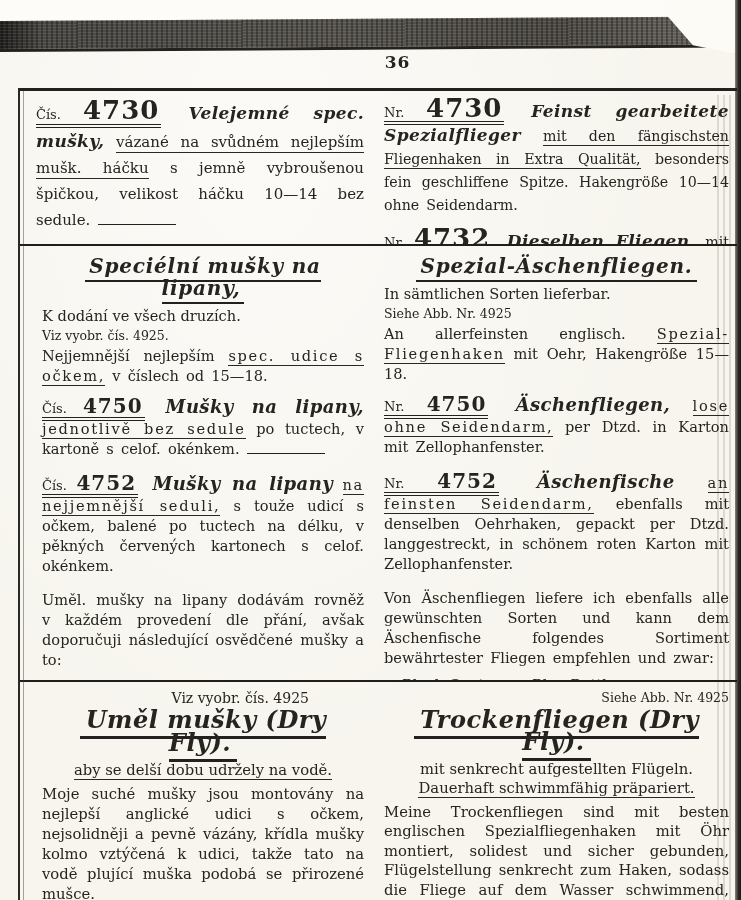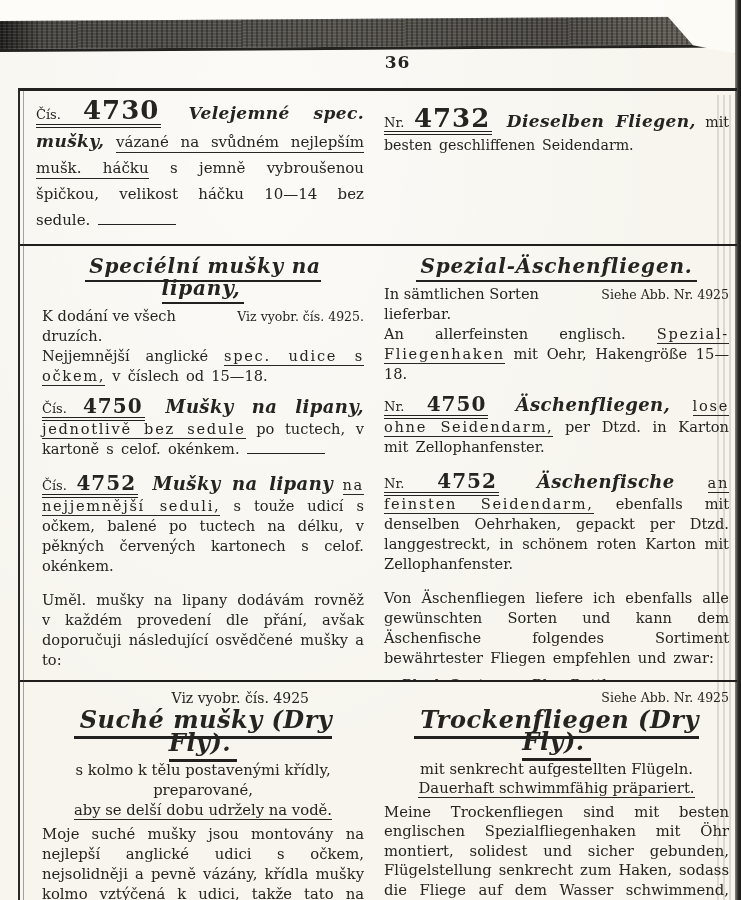--- a/index.html
+++ b/index.html
@@ -52,21 +52,21 @@
   .title{font-weight:bold;font-style:italic;font-size:17px;letter-spacing:.4px;}
   .sec2 .title{font-size:18px;}
   .u{border-bottom:1.5px solid #2a2826;padding-bottom:1px;}
   .sp{letter-spacing:1.7px;}
   .tail{display:inline-block;min-width:78px;border-bottom:1.5px solid #222;height:.55em;}
   .mt1{margin-top:10px;}.mt2{margin-top:14px;}
 
   .disp{display:block;text-align:center;margin:4px 0 6px 0;}
   .disp .dtxt{font-weight:bold;font-style:italic;font-size:20px;letter-spacing:.8px;
     border-bottom:2.5px solid #222120;padding:0 4px 2px 4px;}
-  .refline{display:flex;justify-content:space-between;align-items:baseline;}
+  .refline{display:flex;justify-content:space-between;align-items:baseline;flex-direction:column;}
   .ref{font-size:12.5px;white-space:nowrap;}
   .flylist{display:flex;margin-top:6px;}
   .flylist .fcol{line-height:21px;font-size:14.8px;}
   .ind-r1{margin-left:18px;width:130px;}
 
   .dryhead{display:block;text-align:center;margin:2px 0 4px 0;}
   .dryhead .dtxt{font-weight:bold;font-style:italic;font-size:24px;letter-spacing:.5px;
     border-bottom:3px solid #222120;padding:0 6px 2px 6px;}
   .lead{text-align:center;}
   .refline-right{text-align:right;font-size:12.5px;}
@@ -95,39 +95,45 @@
         <p class="item">
           <span class="numwrap"><span class="lbl">Čís.</span> <span class="num">4730</span></span>
           <span class="title">Velejemné spec. mušky,</span>
           <span class="u">vázané na svůdném nejlepším mušk. háčku</span>
           <span>s jemně vybroušenou špičkou, velikost háčku 10—14 bez sedule.</span>
           <span class="tail"></span>
         </p>
 
       </div>
       <div class="col-r">
+        <p class="item">
+          <span class="numwrap"><span class="lbl">Nr.</span> <span class="num">4730</span></span>
+          <span class="title">Feinst gearbeitete Spezialflieger</span>
+          <span class="u">mit den fängischsten Fliegenhaken in Extra Qualität,</span>
+          <span>besonders fein geschliffene Spitze. Hakengröße 10—14 ohne Seidendarm.</span>
+        </p>
         <p class="item mt1">
           <span class="numwrap"><span class="lbl">Nr.</span> <span class="num">4732</span></span>
           <span class="title">Dieselben Fliegen,</span>
           <span>mit besten geschliffenen Seidendarm.</span>
         </p>
       </div>
     </div>
 
     <div class="hr"></div>
 
     <div class="row sec2">
       <div class="col-l">
         <span class="disp"><span class="dtxt">Speciélní mušky na lipany,</span></span>
         <div class="refline">
           <span>K dodání ve všech druzích.</span>
           <span class="ref">Viz vyobr. čís. 4925.</span>
         </div>
         <p class="item">
-          <span>Nejjemnější anglické</span>
+          <span>Nejjemnější nejlepším</span>
           <span class="u sp">spec. udice s očkem,</span>
           <span>v číslech od 15—18.</span>
         </p>
         <p class="item mt1">
           <span class="numwrap"><span class="lbl">Čís.</span> <span class="num">4750</span></span>
           <span class="title">Mušky na lipany,</span>
           <span class="u sp">jednotlivě bez sedule</span>
           <span>po tuctech, v kartoně s celof. okénkem.</span>
           <span class="tail"></span>
         </p>
@@ -176,22 +182,21 @@
         </div>
 
       </div>
     </div>
 
     <div class="hr"></div>
 
     <div class="row sec3">
       <div class="col-l">
         <div class="refline-mid ref">Viz vyobr. čís. 4925</div>
-        <span class="dryhead"><span class="dtxt">Suché mušky (Dry Fly).</span></span>
-        <p class="lead">s kolmo k tělu postavenými křídly, preparované,</p>
+        <span class="dryhead"><span class="dtxt">Uměl mušky (Dry Fly).</span></span>
         <p class="lead"><span class="u">aby se delší dobu udržely na vodě.</span></p>
         <p class="bodyp mt1">Moje suché mušky jsou montovány na nejlepší anglické udici s očkem, nejsolidněji a pevně vázány, křídla mušky kolmo vztýčená k udici, takže tato na vodě plující muška podobá se přirozené mušce.</p>
 
       </div>
       <div class="col-r">
         <div class="refline-right ref">Siehe Abb. Nr. 4925</div>
         <span class="dryhead"><span class="dtxt">Trockenfliegen (Dry Fly).</span></span>
         <p class="lead">mit senkrecht aufgestellten Flügeln.</p>
         <p class="lead"><span class="u">Dauerhaft schwimmfähig präpariert.</span></p>
         <p class="bodyp mt1">Meine Trockenfliegen sind mit besten englischen Spezialfliegenhaken mit Öhr montiert, solidest und sicher gebunden, Flügelstellung senkrecht zum Haken, sodass die Fliege auf dem Wasser schwimmend, einer Naturfliege am täuschendsten ähnlich ist.</p>

